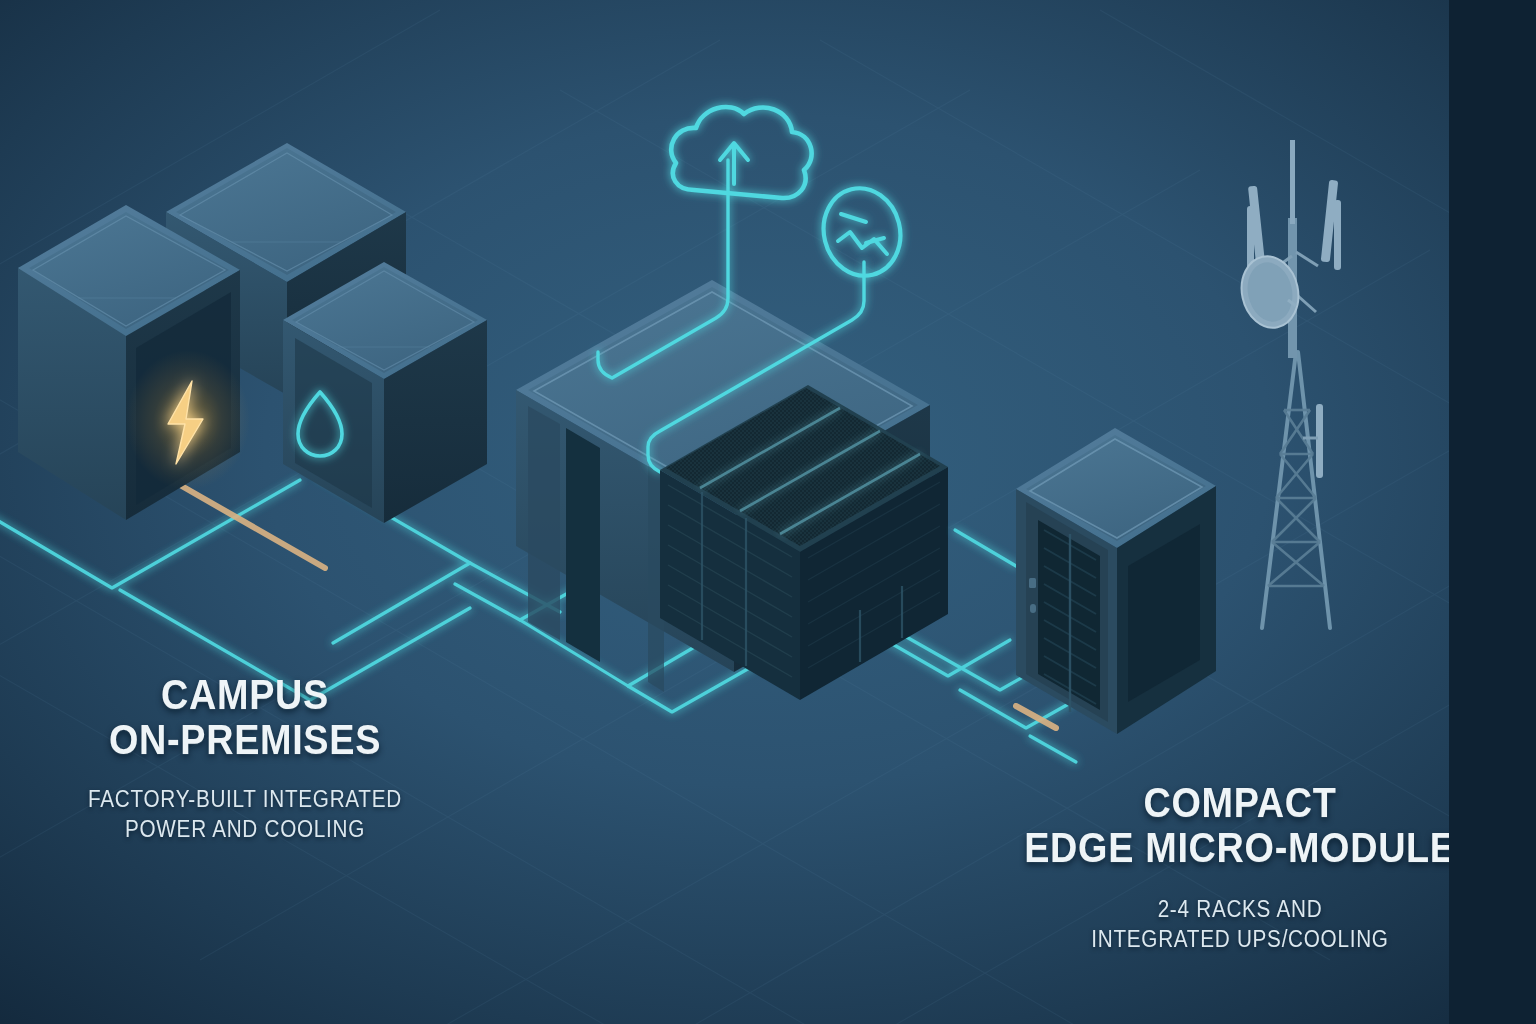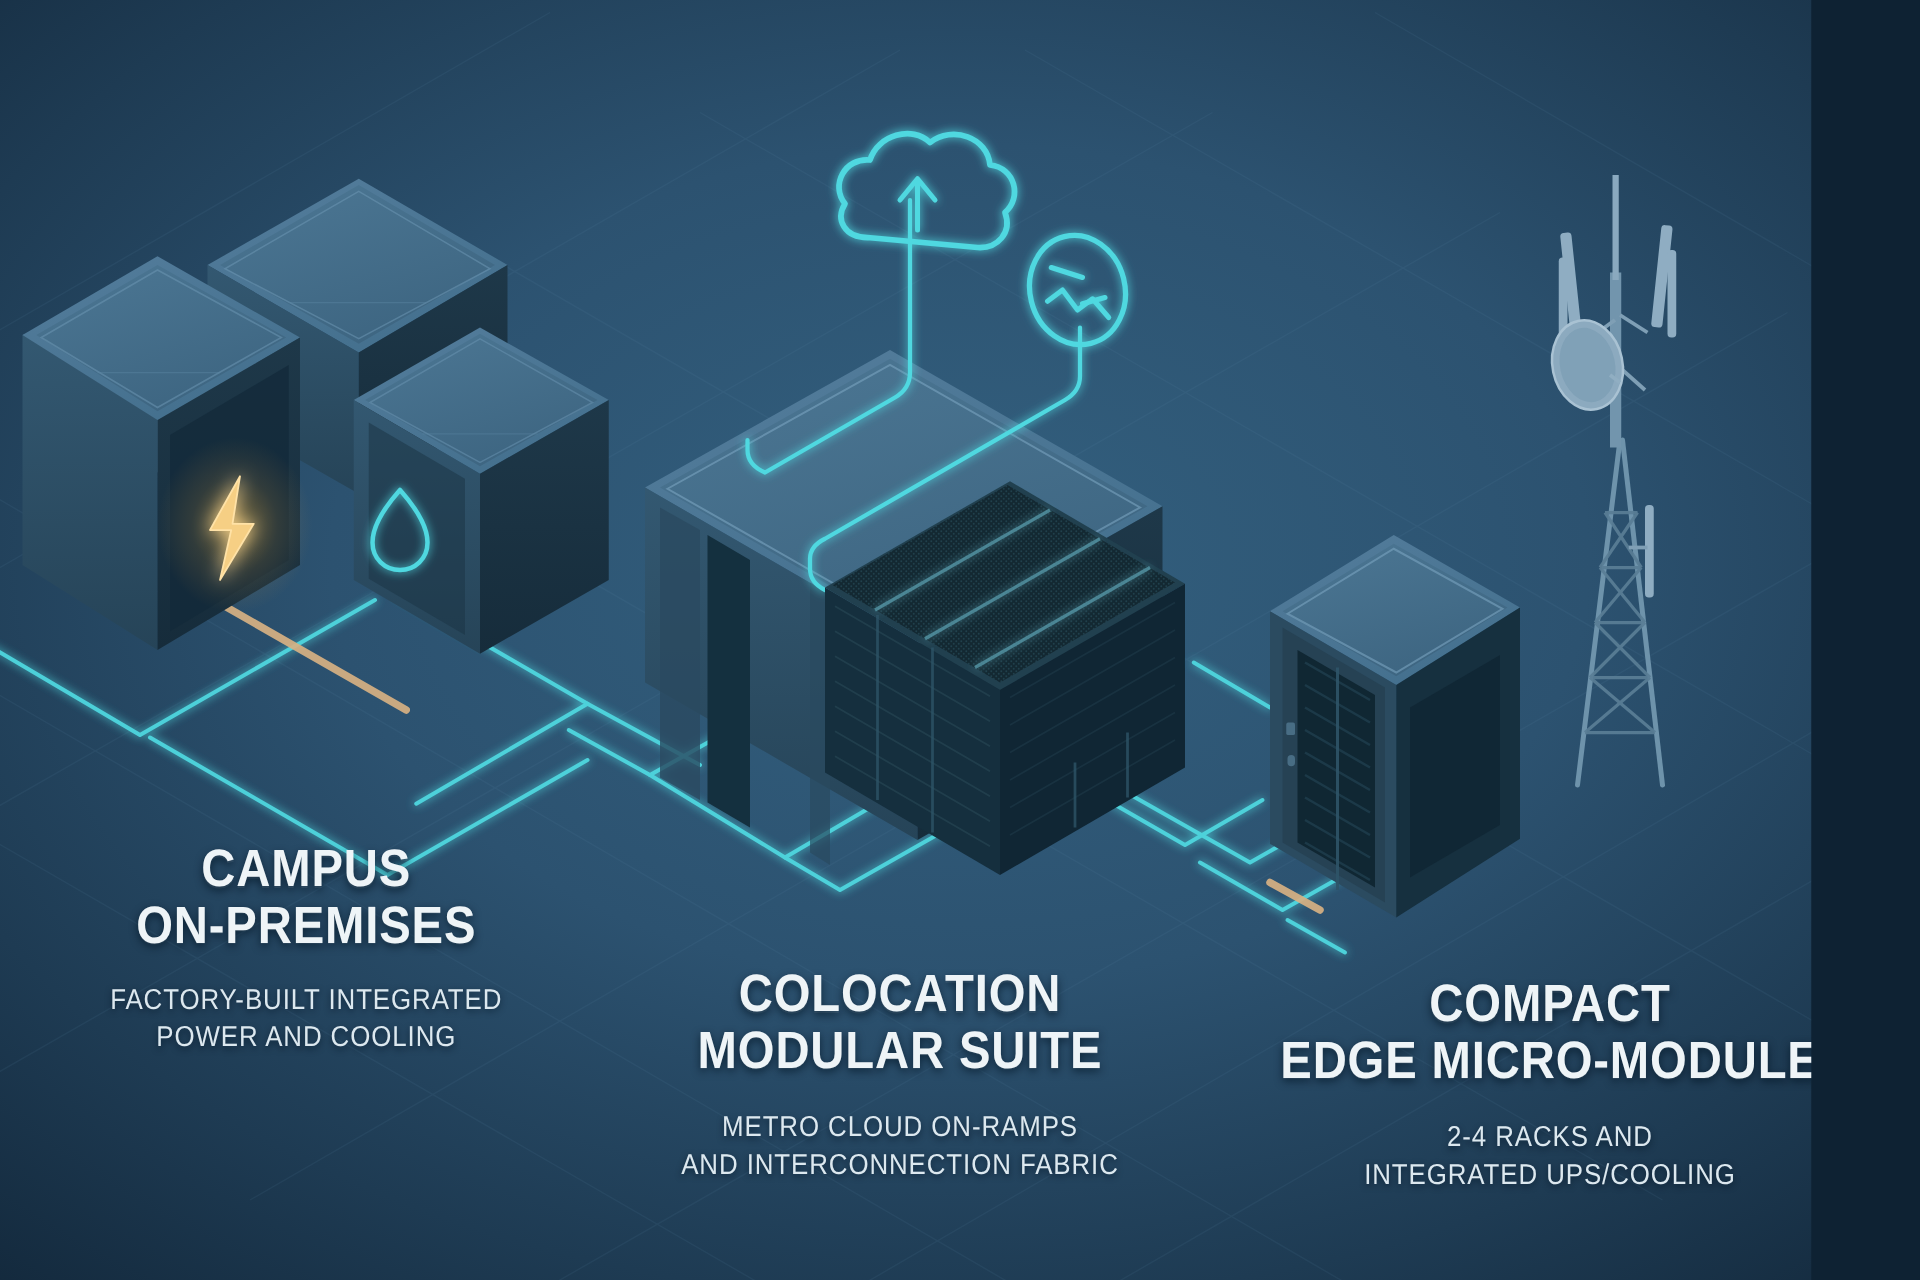--- a/index.html
+++ b/index.html
@@ -341,30 +341,20 @@
       <div class="ttl">
         <div>CAMPUS</div>
         <div>ON-PREMISES</div>
       </div>
       <div class="sub">
         <div>FACTORY-BUILT INTEGRATED</div>
         <div>POWER AND COOLING</div>
       </div>
     </div>
 
-    <div class="lblgrp" id="g2">
-      <div class="ttl">
-        <div>COLOCATION</div>
-        <div>MODULAR SUITE</div>
-      </div>
-      <div class="sub">
-        <div>METRO CLOUD ON-RAMPS</div>
-        <div>AND INTERCONNECTION FABRIC</div>
-      </div>
-    </div>
 
     <div class="lblgrp" id="g3">
       <div class="ttl">
         <div>COMPACT</div>
         <div>EDGE MICRO-MODULE</div>
       </div>
       <div class="sub">
         <div>2-4 RACKS AND</div>
         <div>INTEGRATED UPS/COOLING</div>
       </div>

